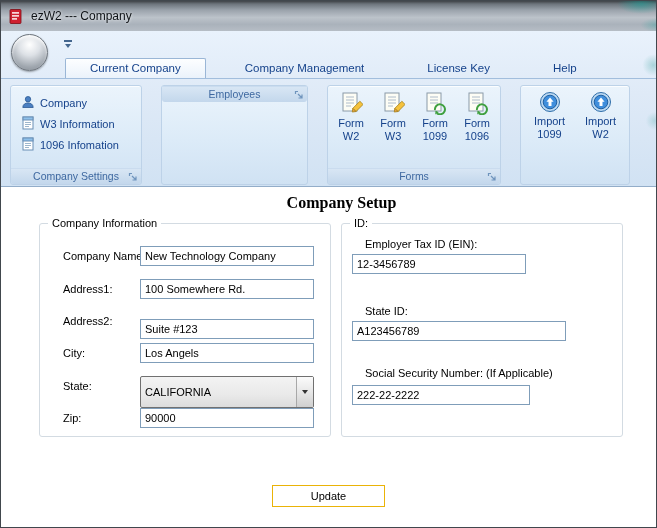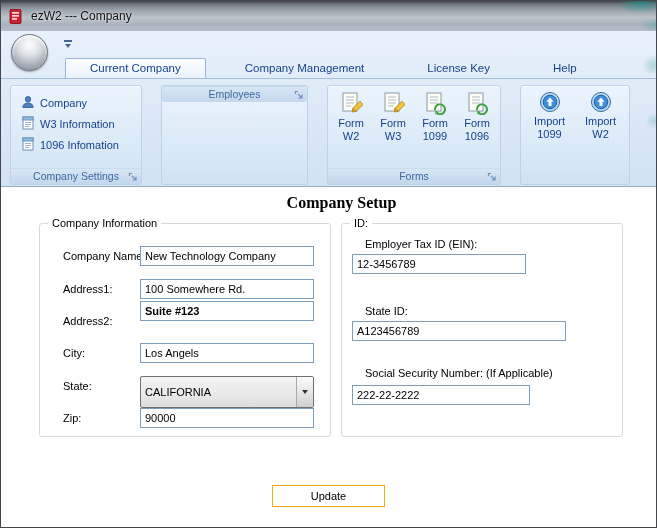--- a/index.html
+++ b/index.html
@@ -300,21 +300,21 @@
     <div class="gb gb-left">
       <span class="gb-legend">Company Information</span>
 
       <span class="lbl" style="top:26px">Company Name:</span>
       <input class="tb" style="top: 22px;" value="New Technology Company">
 
       <span class="lbl" style="top:59px">Address1:</span>
       <input class="tb" style="top: 55px;" value="100 Somewhere Rd.">
 
       <span class="lbl" style="top:91px">Address2:</span>
-      <input class="tb" style="top: 77px; font-weight: bold;" value="Suite #123">
+      <input class="tb" style="top: 95px;" value="Suite #123">
 
       <span class="lbl" style="top:123px">City:</span>
       <input class="tb" style="top: 119px;" value="Los Angels">
 
       <span class="lbl" style="top:156px">State:</span>
       <div class="combo">
         <span class="combo-text">CALIFORNIA</span>
         <span class="combo-arrow">
           <span class="tri"></span>
         </span>

